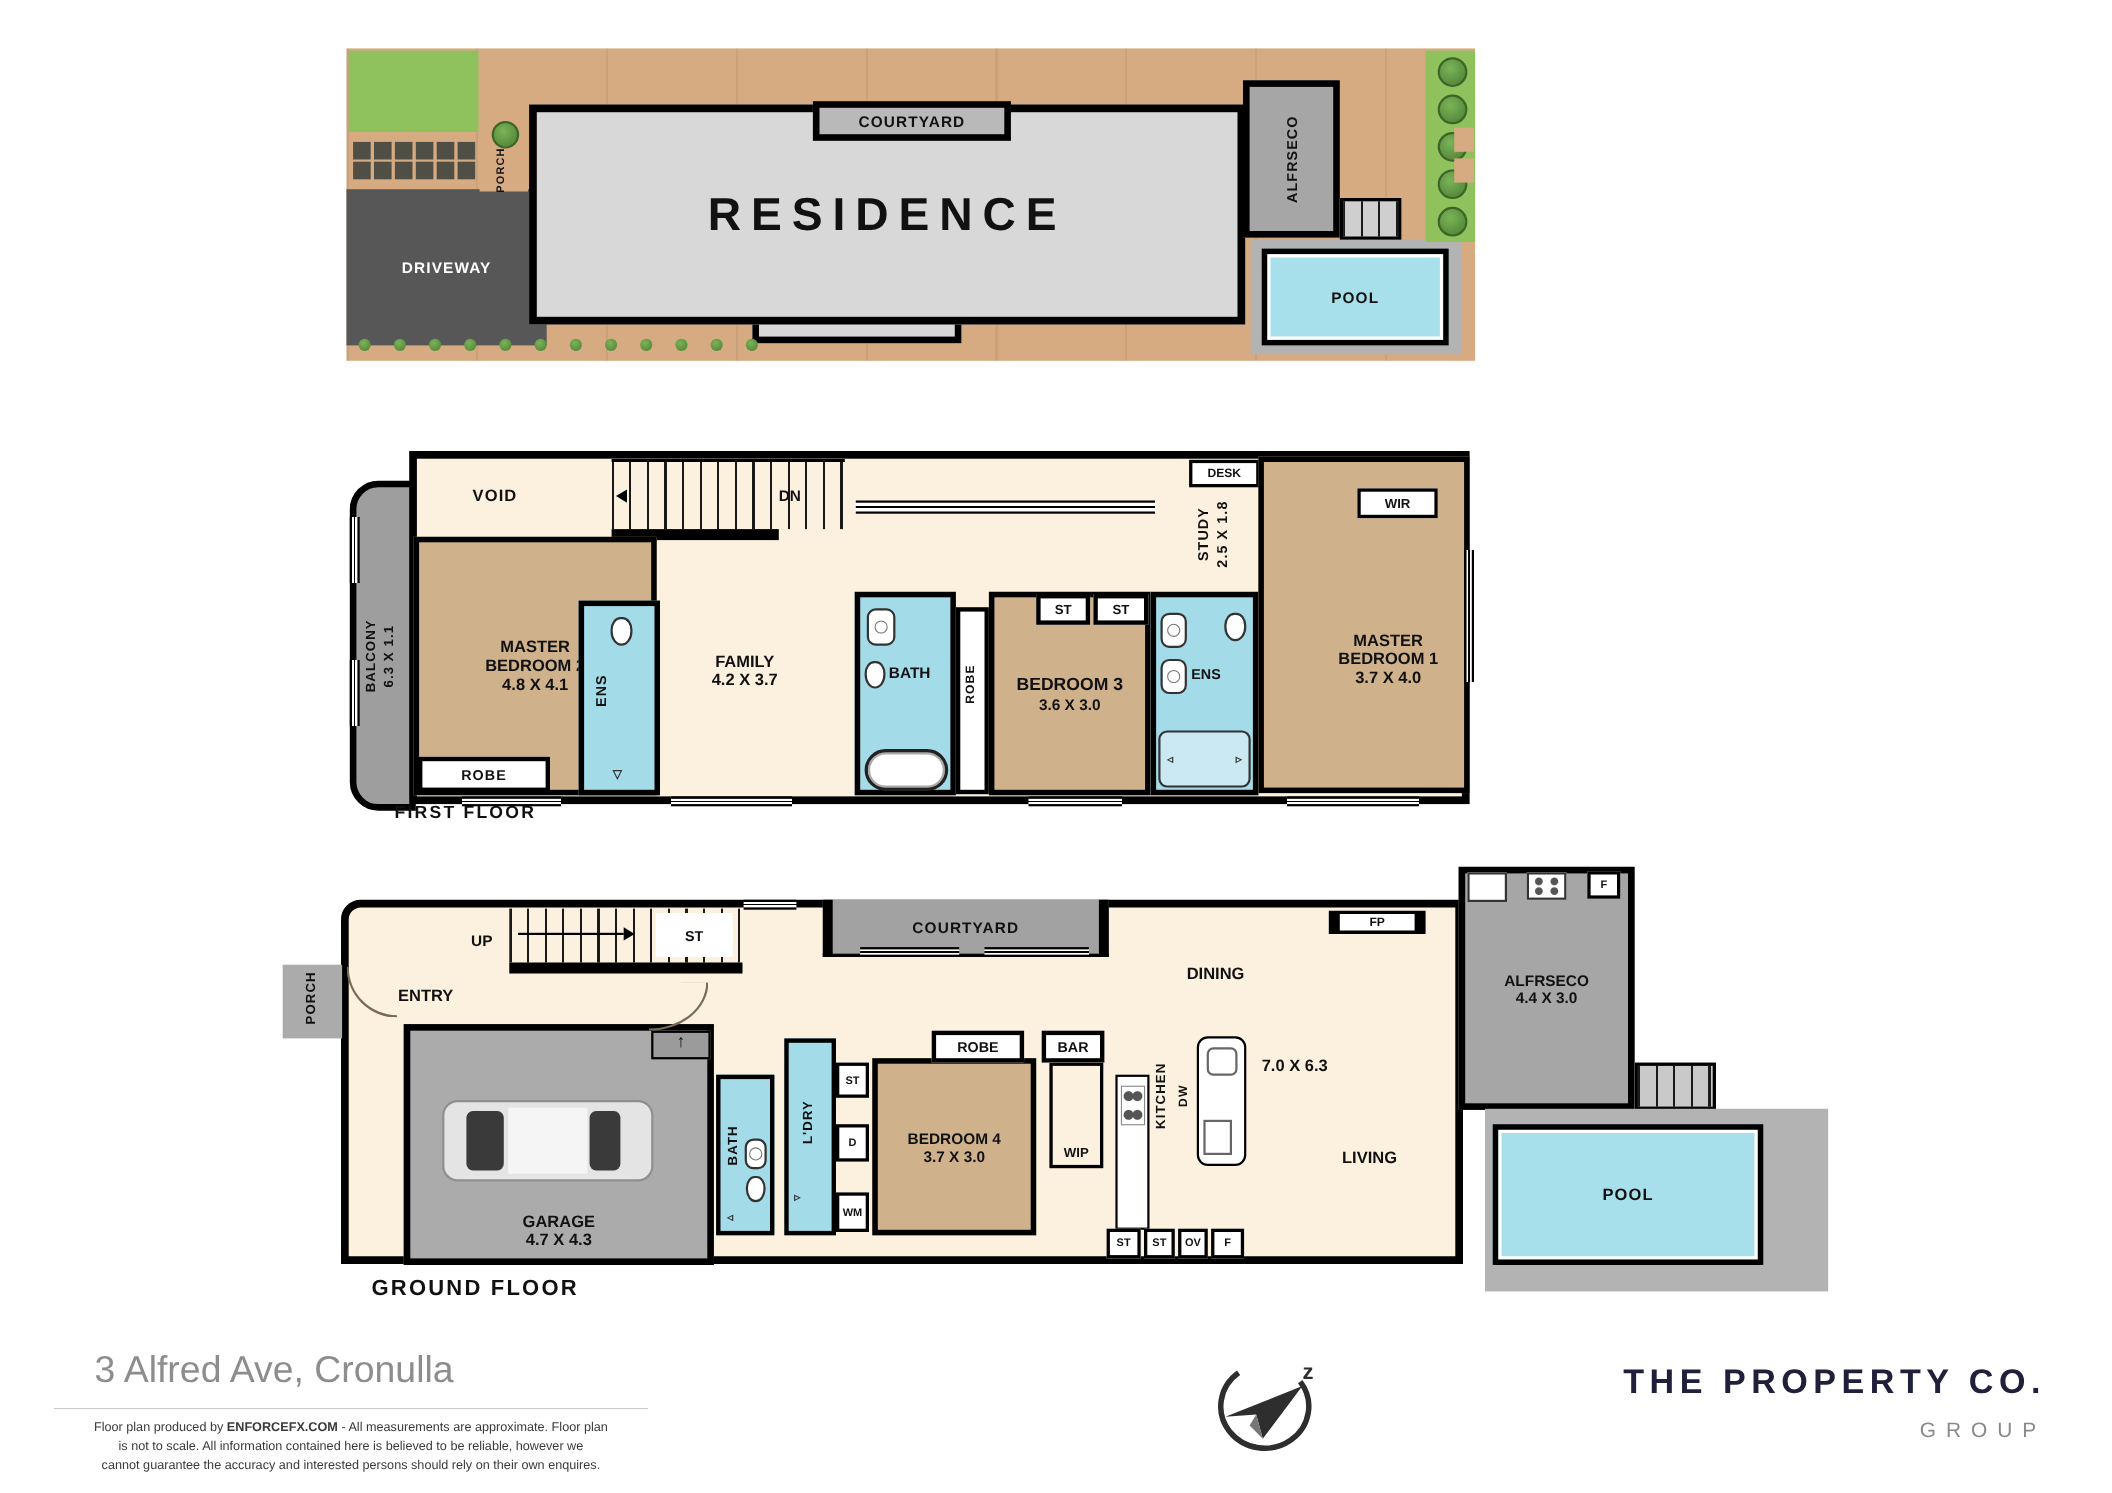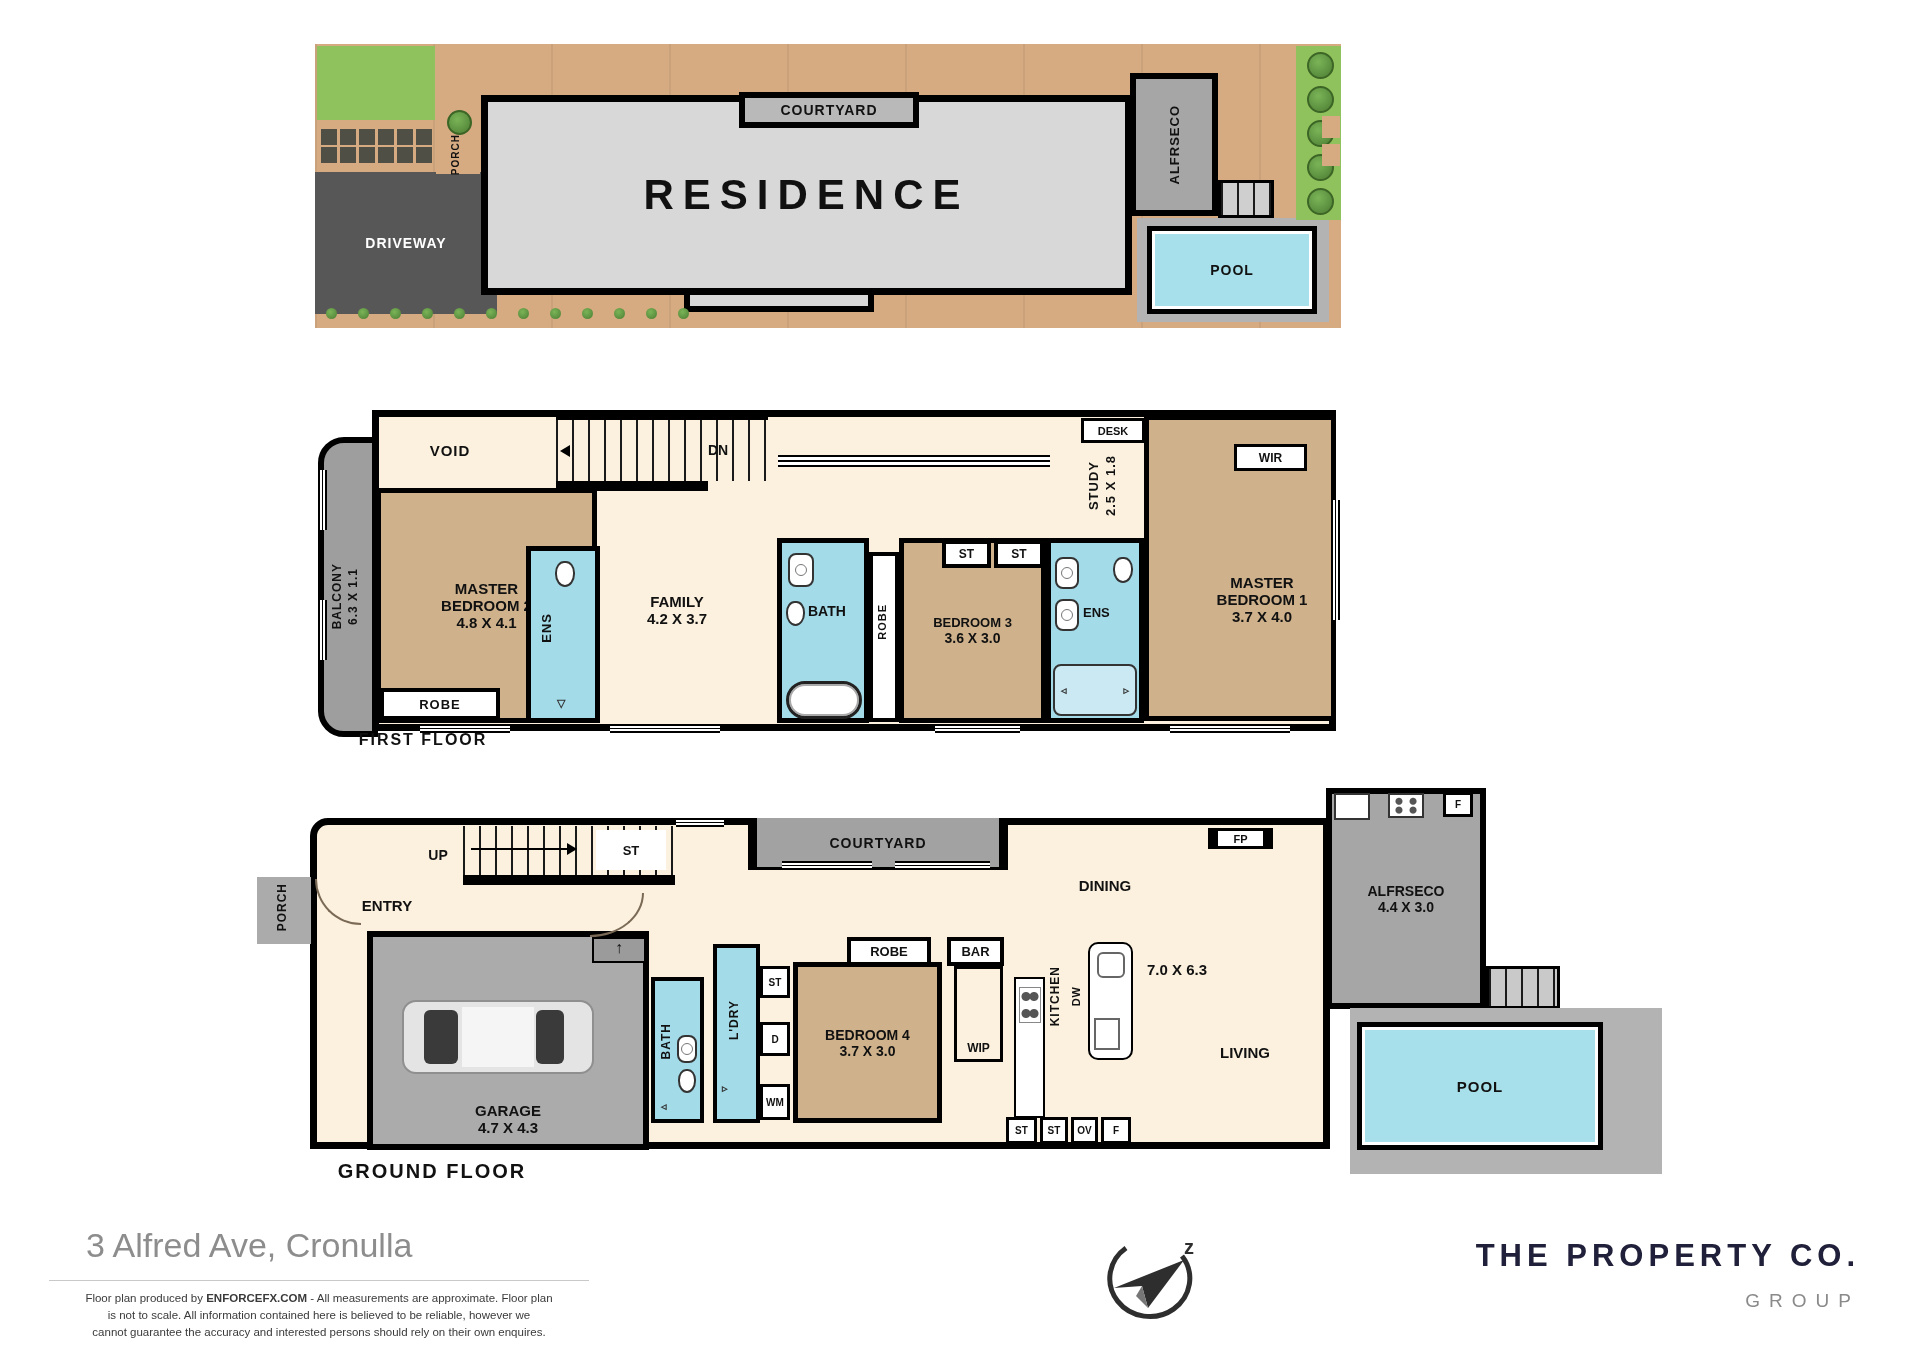--- a/index.html
+++ b/index.html
@@ -131,21 +131,21 @@
   <div class="abs" style="left:777px;top:538px;width:92px;height:185px;background:#a3dbe8;border:5px solid #000;">
     <div class="basin" style="left:6px;top:10px;width:22px;height:30px;"></div>
     <div class="wc" style="left:4px;top:58px;width:15px;height:21px;"></div>
     <span style="position:absolute;left:26px;top:60px;font-size:14px;font-weight:bold;">BATH</span>
     <div class="abs" style="left:4px;top:138px;width:76px;height:38px;background:#fff;border:3px solid #222;border-radius:19px;box-shadow:inset 0 0 0 2px #aaa;"></div>
   </div>
   <div class="abs" style="left:869px;top:552px;width:30px;height:170px;background:#fff;border:4px solid #000;">
     <span class="v" style="position:absolute;left:3px;top:48px;font-size:11px;font-weight:bold;">ROBE</span>
   </div>
   <div class="room" style="left:899px;top:538px;width:147px;height:185px;background:#cfb28c;border:5px solid #000;">
-    <span style="font-size:13px;">BEDROOM 3</span>
+    <span style="font-size:16px;">BEDROOM 3</span>
     <span style="font-size:14px;">3.6 X 3.0</span>
   </div>
   <div class="wbox" style="left:942px;top:540px;width:49px;height:28px;border-width:4px;">
     <span style="font-size:12px;">ST</span>
   </div>
   <div class="wbox" style="left:994px;top:540px;width:50px;height:28px;border-width:4px;">
     <span style="font-size:12px;">ST</span>
   </div>
   <div class="abs" style="left:1046px;top:538px;width:98px;height:185px;background:#a3dbe8;border:5px solid #000;">
     <div class="basin" style="left:4px;top:14px;width:20px;height:28px;"></div>
@@ -261,21 +261,21 @@
     <span style="font-size:15px;">7.0 X 6.3</span>
   </div>
   <div class="room" style="left:748px;top:818px;width:260px;height:52px;background:#a2a2a2;border-left:9px solid #000;border-right:9px solid #000;border-bottom:3px solid #000;">
     <span style="font-size:14px;letter-spacing:1px;">COURTYARD</span>
   </div>
   <div class="win" style="left:782px;top:861px;width:90px;height:9px;"></div>
   <div class="win" style="left:895px;top:861px;width:95px;height:9px;"></div>
   <div class="lbl" style="left:1063px;top:876px;width:84px;height:18px;">
     <span style="font-size:15px;">DINING</span>
   </div>
-  <div class="wbox" style="left:1208px;top:828px;width:65px;height:21px;border-width:3px;border-left:10px solid #000;border-right:10px solid #000;text-align:right;">
+  <div class="wbox" style="left:1208px;top:828px;width:88px;height:21px;border-width:3px;border-left:10px solid #000;border-right:10px solid #000;text-align:right;">
     <span style="font-size:11px;">FP</span>
   </div>
   <div class="lbl" style="left:1203px;top:1043px;width:84px;height:18px;">
     <span style="font-size:15px;">LIVING</span>
   </div>
   <div class="wbox" style="left:1006px;top:1117px;width:31px;height:27px;">
     <span style="font-size:10px;">ST</span>
   </div>
   <div class="wbox" style="left:1040px;top:1117px;width:28px;height:27px;">
     <span style="font-size:10px;">ST</span>

